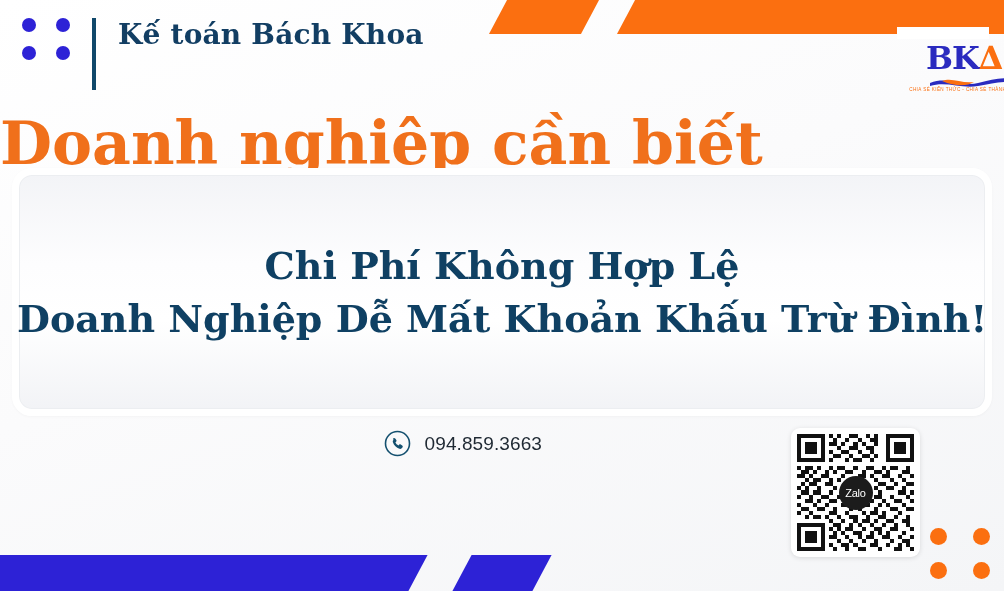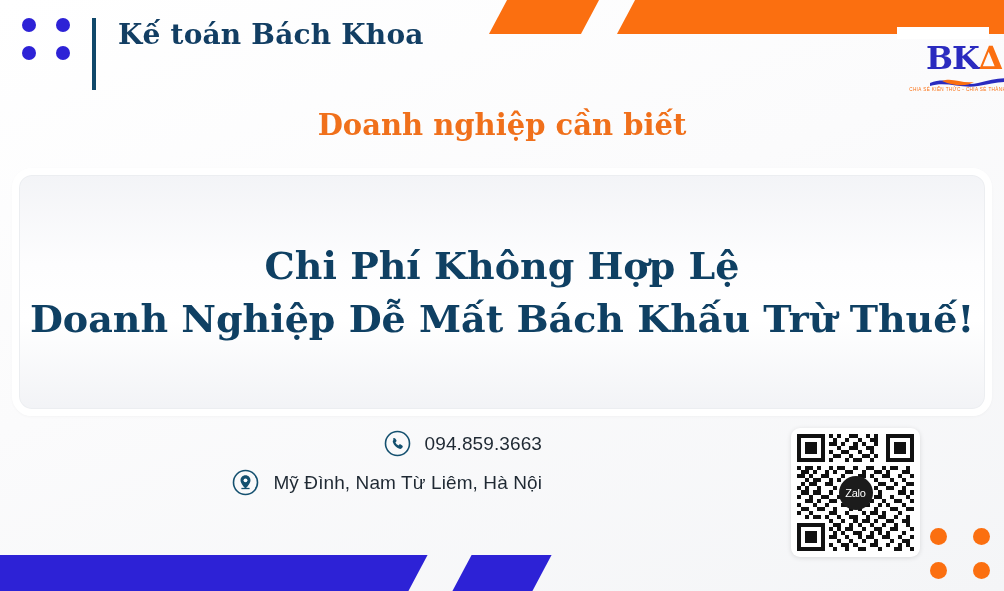--- a/index.html
+++ b/index.html
@@ -126,23 +126,23 @@
     transform: scale(1.35);
     transform-origin: center top;
   }
 
   
   .kicker {
     position: absolute;
     top: 110px;
     left: 0;
     width: 1004px;
-    text-align: center;
+    text-align: left;
     font-family: "DejaVu Serif", "Liberation Serif", serif;
-    font-size: 29px;
+    font-size: 60px;
     font-weight: bold;
     color: #f0701b;
     line-height: 1.1;
   }
 
   
   .card {
     position: absolute;
     top: 168px;
     left: 12px;
@@ -303,43 +303,34 @@
       <path d="M2 9 C20 2, 34 13, 50 9 C66 5, 78 3, 90 5 L90 8 C78 7, 66 9, 50 12 C34 15, 18 7, 2 12 Z" fill="#2b2bbf"></path>
       <path d="M14 7 C24 3, 34 10, 46 8 C40 12, 28 13, 14 7 Z" fill="#fb6f10"></path>
     </svg>
     <div class="logo-tagline">CHIA SẺ KIẾN THỨC - CHIA SẺ THÀNH CÔNG</div>
   </div>
 
   <div class="kicker">Doanh nghiệp cần biết</div>
 
   <div class="card">
     <div class="card-line card-line-1">Chi Phí Không Hợp Lệ</div>
-    <div class="card-line card-line-2">Doanh Nghiệp Dễ Mất Bách Khấu Trừ Thuế!</div>
+    <div class="card-line card-line-2">Doanh Nghiệp Dễ Mất Khoản Khấu Trừ Đình!</div>
   </div>
 
   <div class="contact">
 
     <div class="contact-row">
       <svg class="contact-icon" viewBox="0 0 27 27">
         <circle cx="13.5" cy="13.5" r="12" fill="none" stroke="#14506f" stroke-width="1.6"></circle>
         <path d="M9.2 8.4c.6-.6 1.5-.5 2 .2l1.1 1.5c.4.5.3 1.2-.2 1.6l-.7.6c.5 1.4 1.7 2.6 3.1 3.1l.6-.7c.4-.5 1.1-.6 1.6-.2l1.5 1.1c.7.5.8 1.4.2 2l-.7.7c-.6.6-1.5.8-2.3.5-3-1-5.5-3.5-6.5-6.5-.3-.8-.1-1.7.5-2.3z" fill="#14506f"></path>
       </svg>
       <span class="contact-text">094.859.3663</span>
     </div>
 
 
-    <div class="contact-row">
-      <svg class="contact-icon" viewBox="0 0 27 27">
-        <circle cx="13.5" cy="13.5" r="12" fill="none" stroke="#14506f" stroke-width="1.6"></circle>
-        <path d="M13.5 6.3c-2.8 0-5 2.2-5 5 0 3.6 5 8.4 5 8.4s5-4.8 5-8.4c0-2.8-2.2-5-5-5z" fill="#14506f"></path>
-        <circle cx="13.5" cy="11.3" r="1.9" fill="#ffffff"></circle>
-        <path d="M9.4 19.5 h8.2" stroke="#14506f" stroke-width="1.3" fill="none"></path>
-      </svg>
-      <span class="contact-text">Mỹ Đình, Nam Từ Liêm, Hà Nội</span>
-    </div>
 
   </div>
 
   <div class="qr-wrap">
     <svg class="qr-svg" viewBox="0 0 29 29" shape-rendering="crispEdges">
       <rect width="29" height="29" fill="#ffffff"></rect>
       <g fill="#111111">
         <rect x="0" y="0" width="7" height="1"></rect>
           <rect x="0" y="6" width="7" height="1"></rect>
         <rect x="0" y="0" width="1" height="7"></rect>

